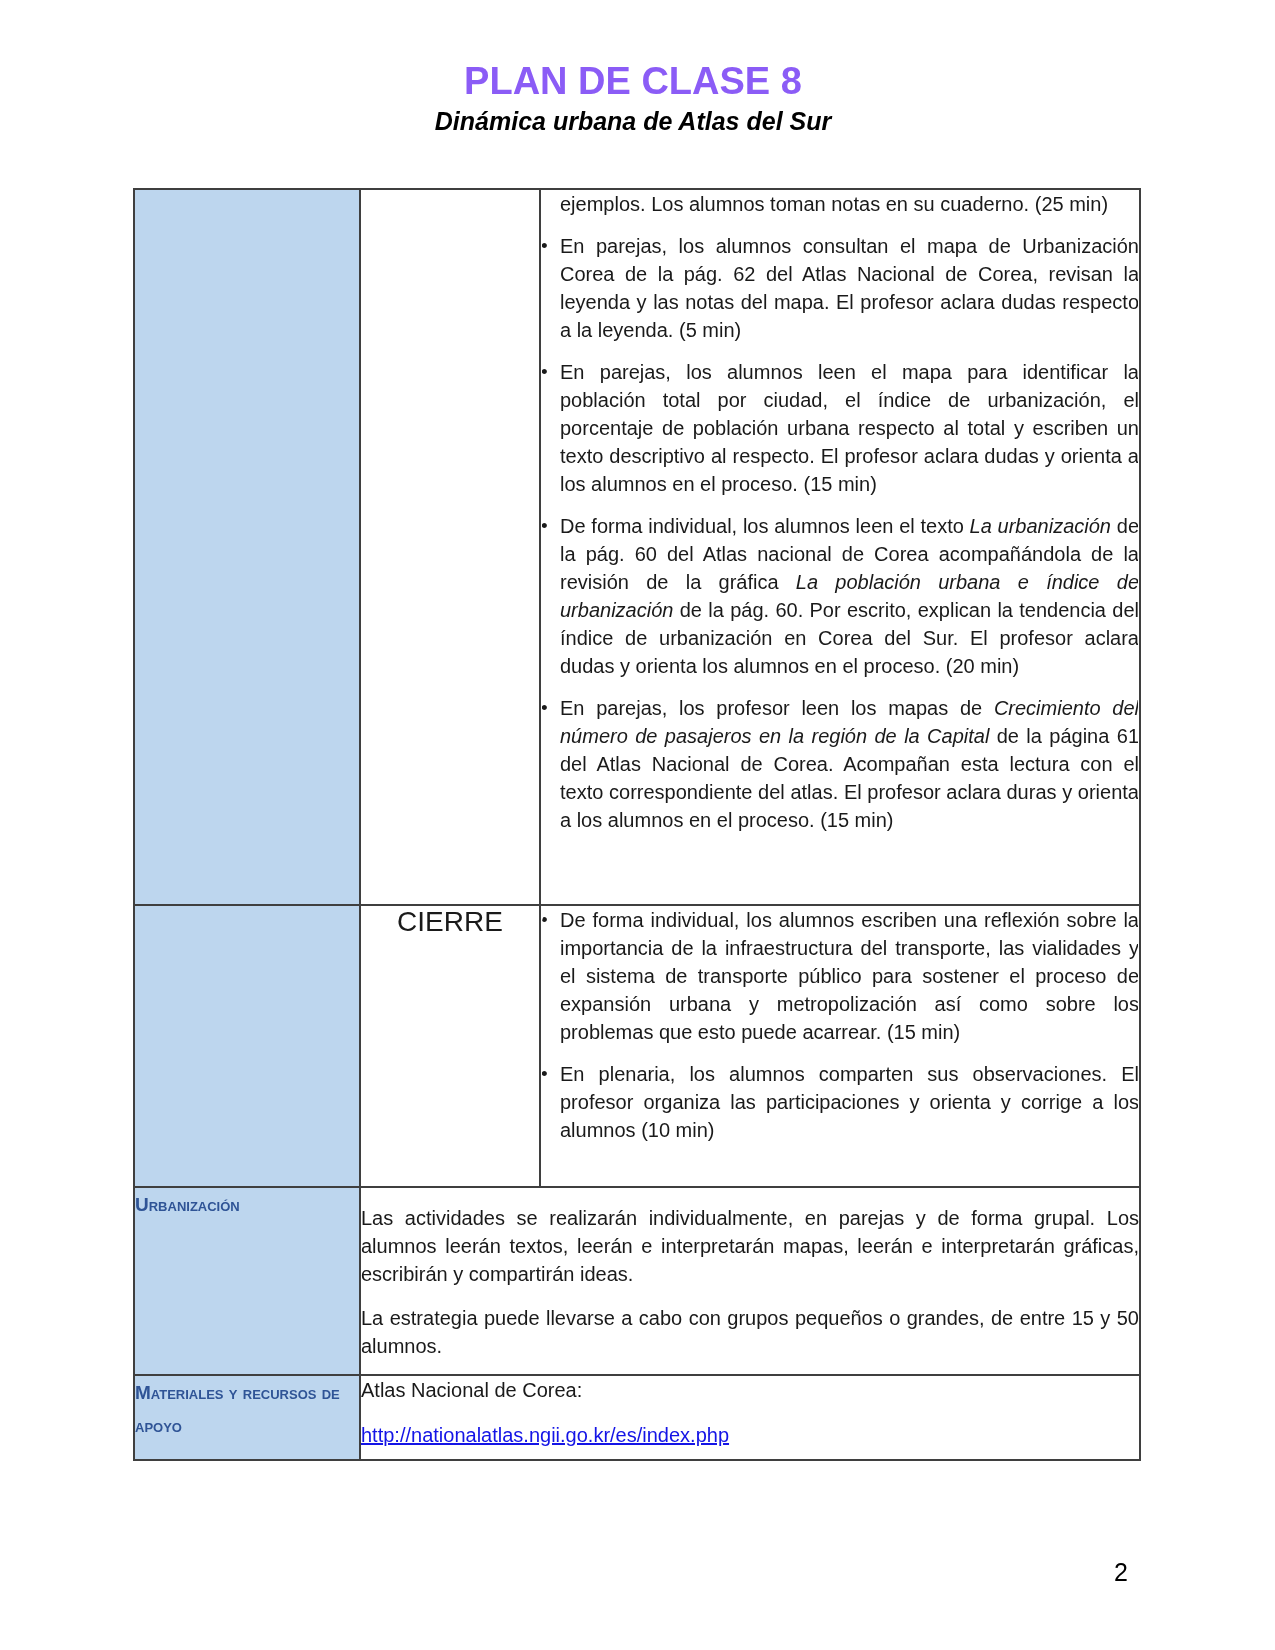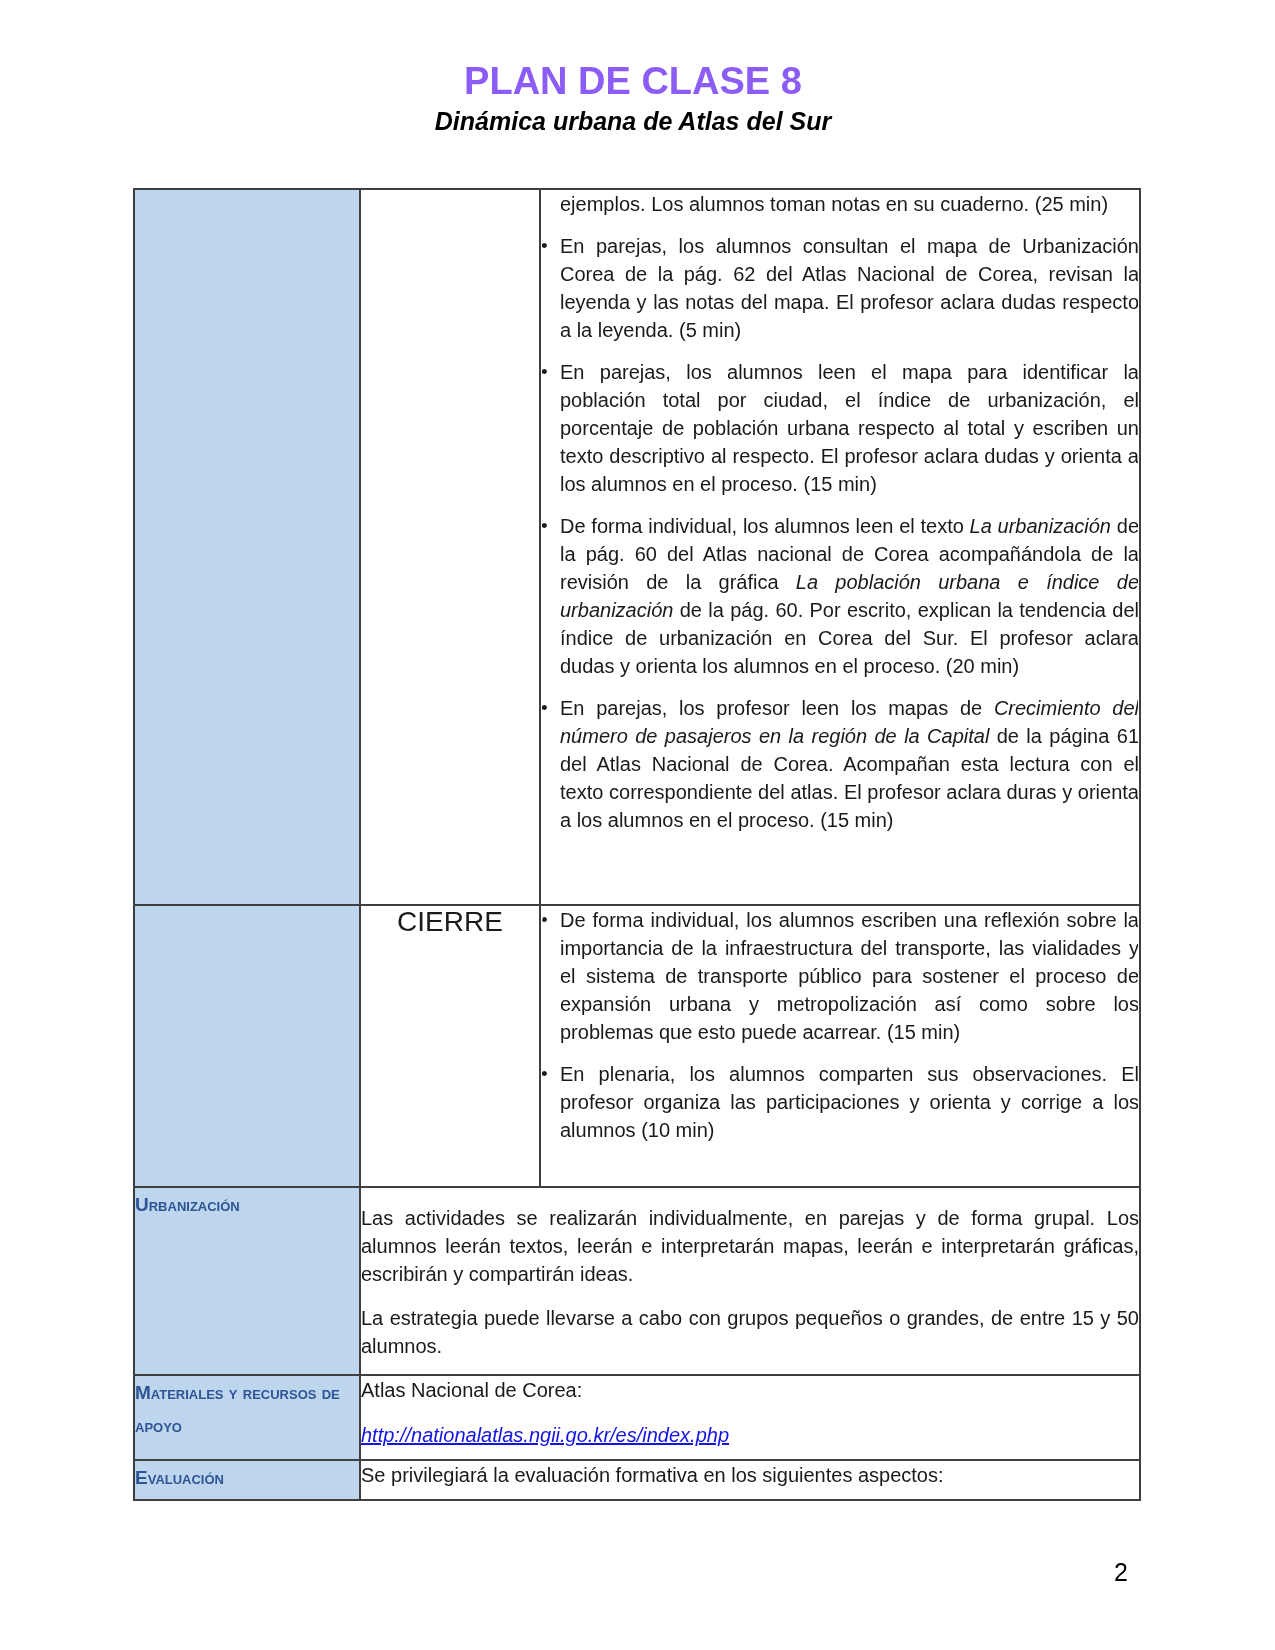--- a/index.html
+++ b/index.html
@@ -77,21 +77,20 @@
     font-size:19px;
   }
   .bullet-text {
     flex:1 1 auto;
     text-align:justify;
   }
   .mat-intro { margin:0 0 17px 0; }
   .doc-link {
     color:#1414E6;
     text-decoration:underline;
-    font-style:italic;
   }
   .eval-label-pad { padding-top:9px; }
   .page-number {
     position:absolute; top:1558px; left:1096px; width:32px;
     text-align:right; font-size:25px; color:#000;
   }
 </style>
 </head>
 <body>
 
@@ -157,24 +156,16 @@
       <div class="row-label">Materiales y recursos de apoyo</div>
     </td>
     <td class="merged-cell" colspan="2">
       <div class="mat-intro">Atlas Nacional de Corea:</div>
       <div>
         <a href="#" class="doc-link">http://nationalatlas.ngii.go.kr/es/index.php</a>
       </div>
     </td>
   </tr>
 
-  <tr>
-    <td class="label-cell eval-label-pad" style="height:38px">
-      <div class="row-label">Evaluación</div>
-    </td>
-    <td class="merged-cell" colspan="2">
-      <div>Se privilegiará la evaluación formativa en los siguientes aspectos:</div>
-    </td>
-  </tr>
 </tbody>
   </table>
 
 <div class="page-number">2</div>
 
 </body></html>

